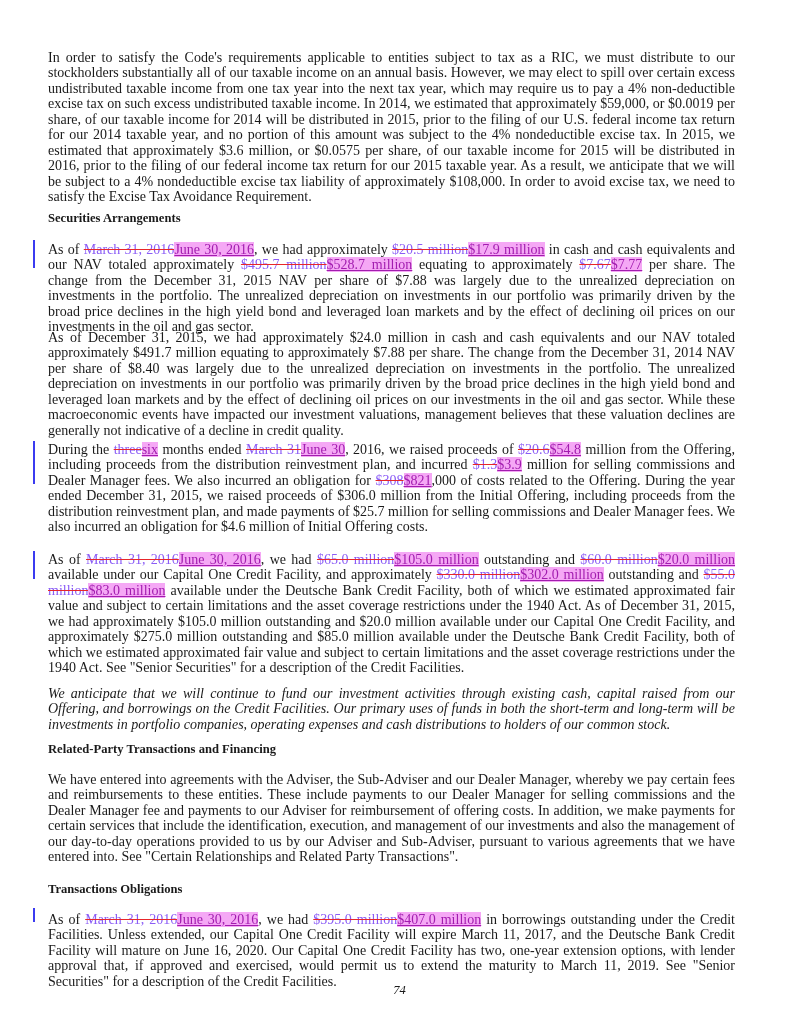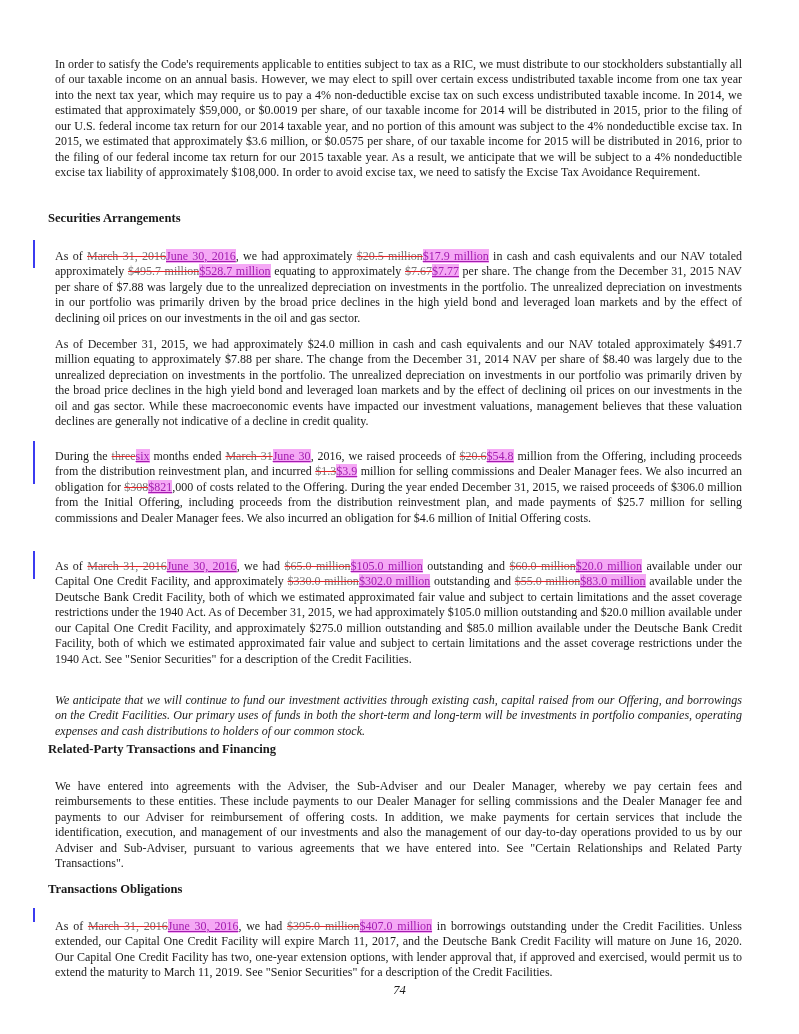--- a/index.html
+++ b/index.html
@@ -1,22 +1,22 @@
 <!DOCTYPE html>
 <html><head>
 <meta charset="utf-8">
 <style>
   html, body { margin:0; padding:0; background:#ffffff; }
   body { width:799px; height:1034px; position:relative; overflow:hidden;
          font-family:"Liberation Serif", "DejaVu Serif", serif; color:#1a1a1a; }
   .page { position:absolute; left:48px; top:50px; width:687px; }
-  p { margin:7px; font-size:12px; line-height:15.45px; text-align:justify; }
+  p { margin:0; font-size:14px; line-height:15.45px; text-align:justify; }
   .para { position:absolute; left:0; width:687px; }
   .heading { font-weight:bold; font-size:12.6px; line-height:15px; position:absolute; left:0; }
-  .del { color:#737373; text-decoration:line-through; text-decoration-color:#e8262a; }
+  .del { color:#8b5cf6; text-decoration:line-through; text-decoration-color:#e8262a; }
   .ins { color:#a21caf; text-decoration:underline; background:#f5a8f5; }
   .bar { position:absolute; left:33px; width:2px; background:#3b3bf0; }
   .pagenum { position:absolute; left:0; width:799px; text-align:center; top:983px; font-size:12.6px;font-style:italic; }
 </style>
 </head>
 <body>
 
 <div class="bar" style="top:240px;height:28px;"></div>
 <div class="bar" style="top:441px;height:43px;"></div>
 <div class="bar" style="top:551px;height:28px;"></div>

